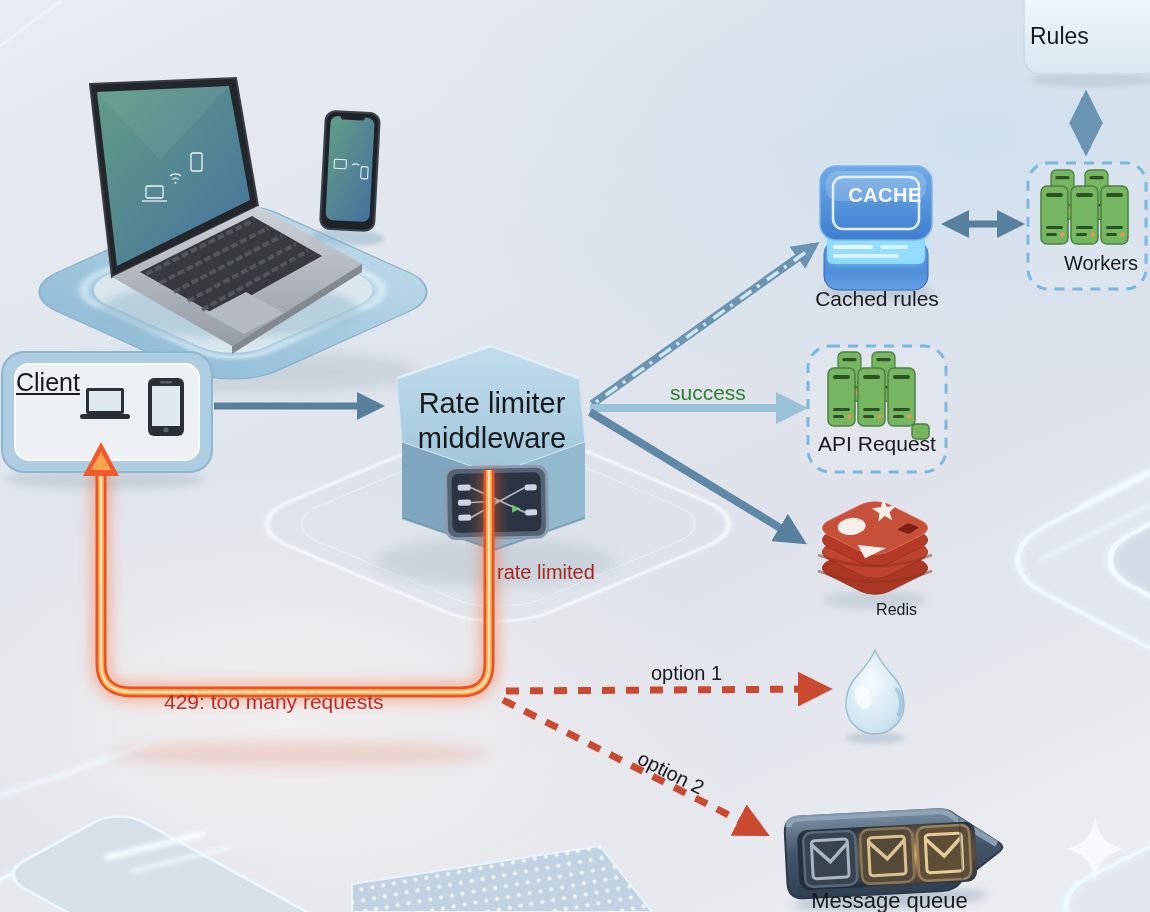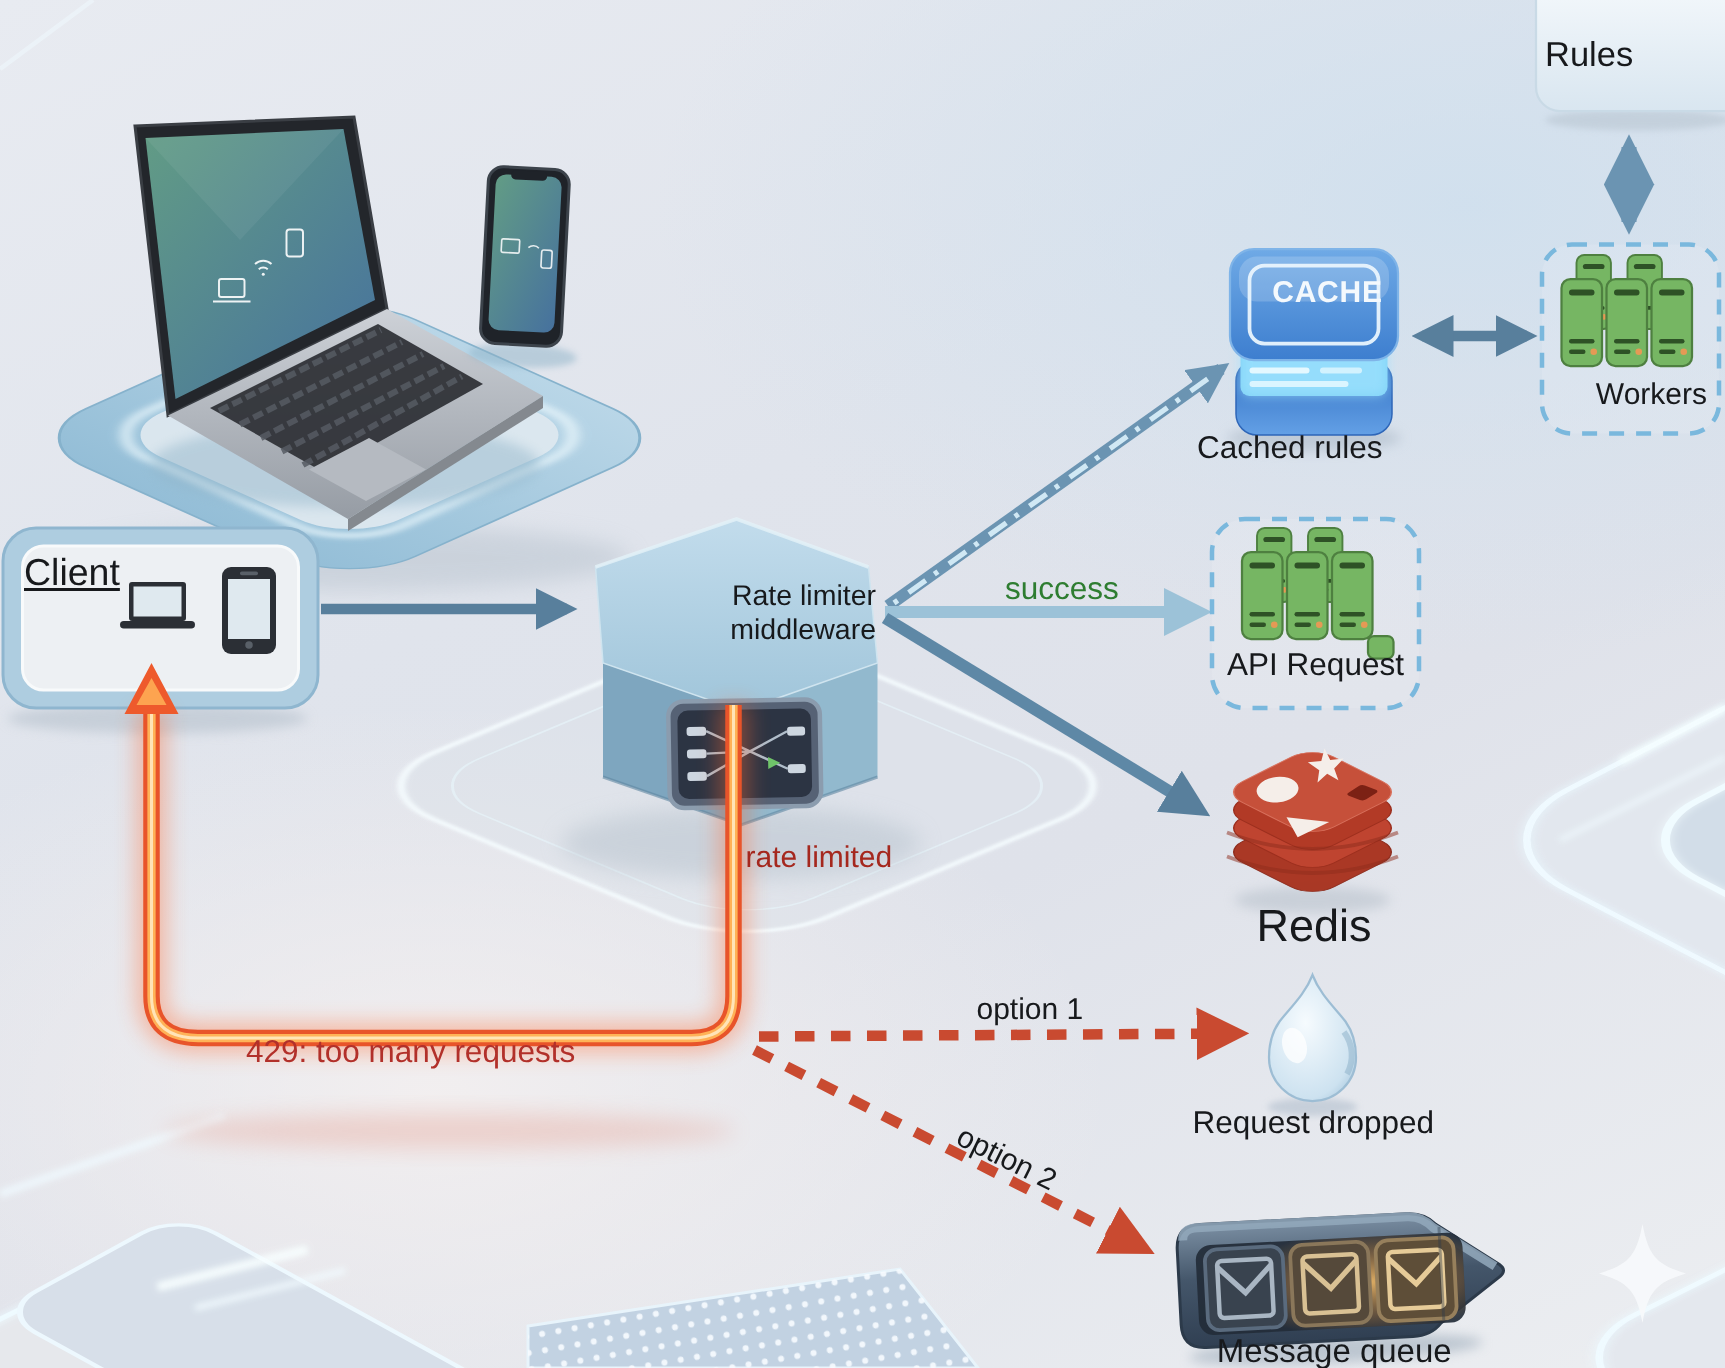--- a/index.html
+++ b/index.html
@@ -7,28 +7,28 @@
     position:relative;width:1150px;height:912px;overflow:hidden;
     background:
       radial-gradient(900px 500px at 85% 15%, rgba(205,223,238,.8), rgba(205,223,238,0) 60%),
       radial-gradient(700px 400px at 25% 80%, rgba(244,240,240,.9), rgba(244,240,240,0) 65%),
       linear-gradient(155deg,#e8ebf1 0%,#e0e4ec 38%,#dfe2ea 62%,#eceef1 100%);
     font-family:"Liberation Sans",sans-serif;
   }
   #stage svg.art{position:absolute;left:0;top:0;}
   .lbl{position:absolute;color:#17191c;white-space:nowrap;font-family:"Liberation Sans",sans-serif;}
   #l-client{left:16px;top:368px;font-size:25px;text-decoration:underline;}
-  #l-hex{left:400px;top:386px;width:184px;text-align:right;font-size:19px;line-height:1.22;}
+  #l-hex{left:400px;top:386px;width:184px;text-align:center;font-size:29px;line-height:1.22;}
   #l-cache{left:833px;top:184px;width:104px;text-align:center;font-size:20px;font-weight:600;color:#f4f9fd;letter-spacing:.5px;}
-  #l-cachedrules{left:798px;top:287px;width:158px;font-size:21px;}
+  #l-cachedrules{left:798px;top:287px;width:158px;text-align:center;font-size:21px;}
   #l-workers{left:1038px;top:252px;width:100px;text-align:right;font-size:20px;}
   #l-rules{left:1030px;top:23px;width:120px;text-align:left;font-size:23px;}
   #l-success{left:670px;top:381px;font-size:21px;color:#2e7d31;}
   #l-api{left:810px;top:432px;width:134px;text-align:center;font-size:21px;}
-  #l-redis{left:835px;top:601px;width:82px;text-align:center;font-size:30px;}
+  #l-redis{left:835px;top:601px;width:82px;text-align:right;font-size:16px;}
   #l-ratelimited{left:497px;top:561px;font-size:20px;color:#a5281e;}
   #l-429{left:164px;top:690px;font-size:21px;color:#b2302a;}
   #l-opt1{left:651px;top:662px;font-size:20px;}
   #l-opt2{left:644px;top:747px;font-size:20px;transform:rotate(26.5deg);transform-origin:0 0;}
   #l-dropped{left:788px;top:737px;width:175px;text-align:center;font-size:21px;}
   #l-mq{left:792px;top:888px;width:195px;text-align:center;font-size:22px;}
 </style>
 </head>
 <body>
 
@@ -357,16 +357,15 @@
 <div class="lbl" id="l-cachedrules">Cached rules</div>
 <div class="lbl" id="l-workers">Workers</div>
 <div class="lbl" id="l-rules">Rules</div>
 <div class="lbl" id="l-success">success</div>
 <div class="lbl" id="l-api">API Request</div>
 <div class="lbl" id="l-redis">Redis</div>
 <div class="lbl" id="l-ratelimited">rate limited</div>
 <div class="lbl" id="l-429">429: too many requests</div>
 <div class="lbl" id="l-opt1">option 1</div>
 <div class="lbl" id="l-opt2">option 2</div>
-<div class="lbl" id="l-dropped">Request dropped</div>
 <div class="lbl" id="l-mq">Message queue</div>
 
 </div>
 
 </body></html>

